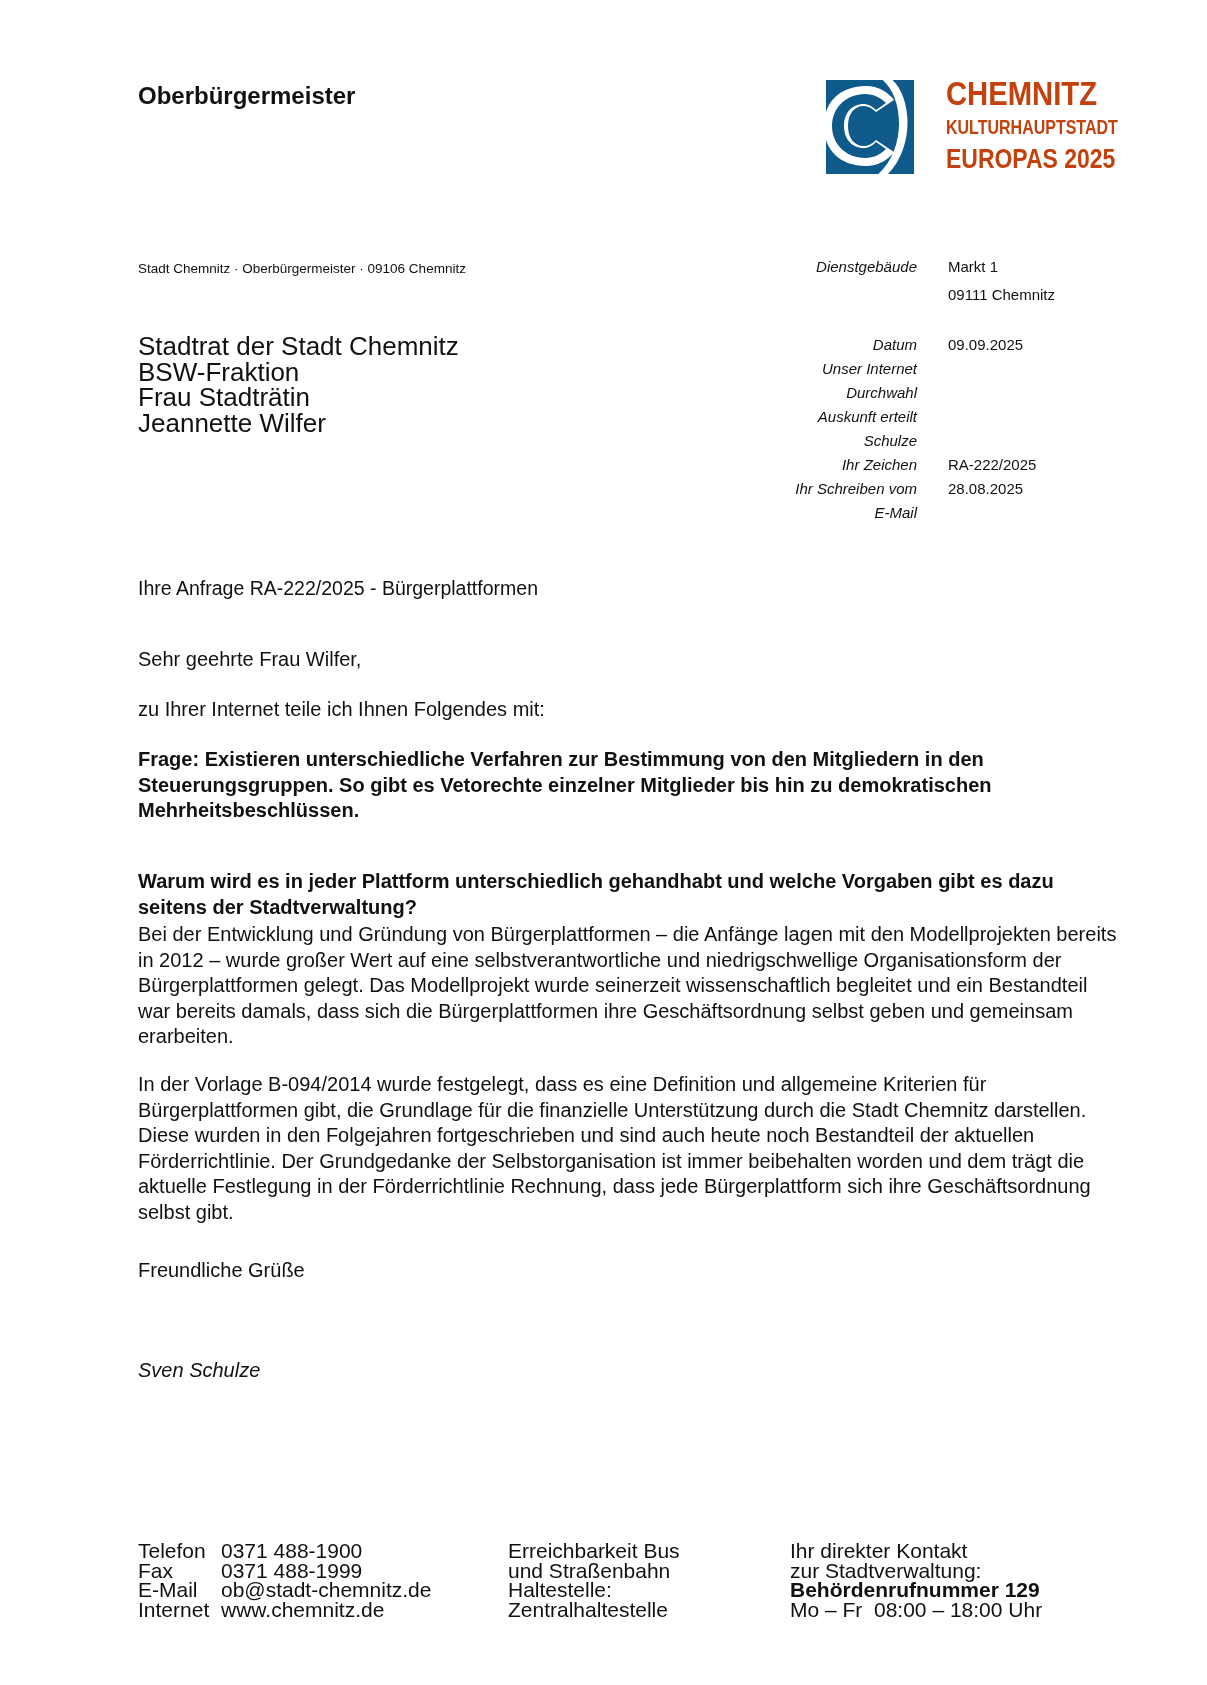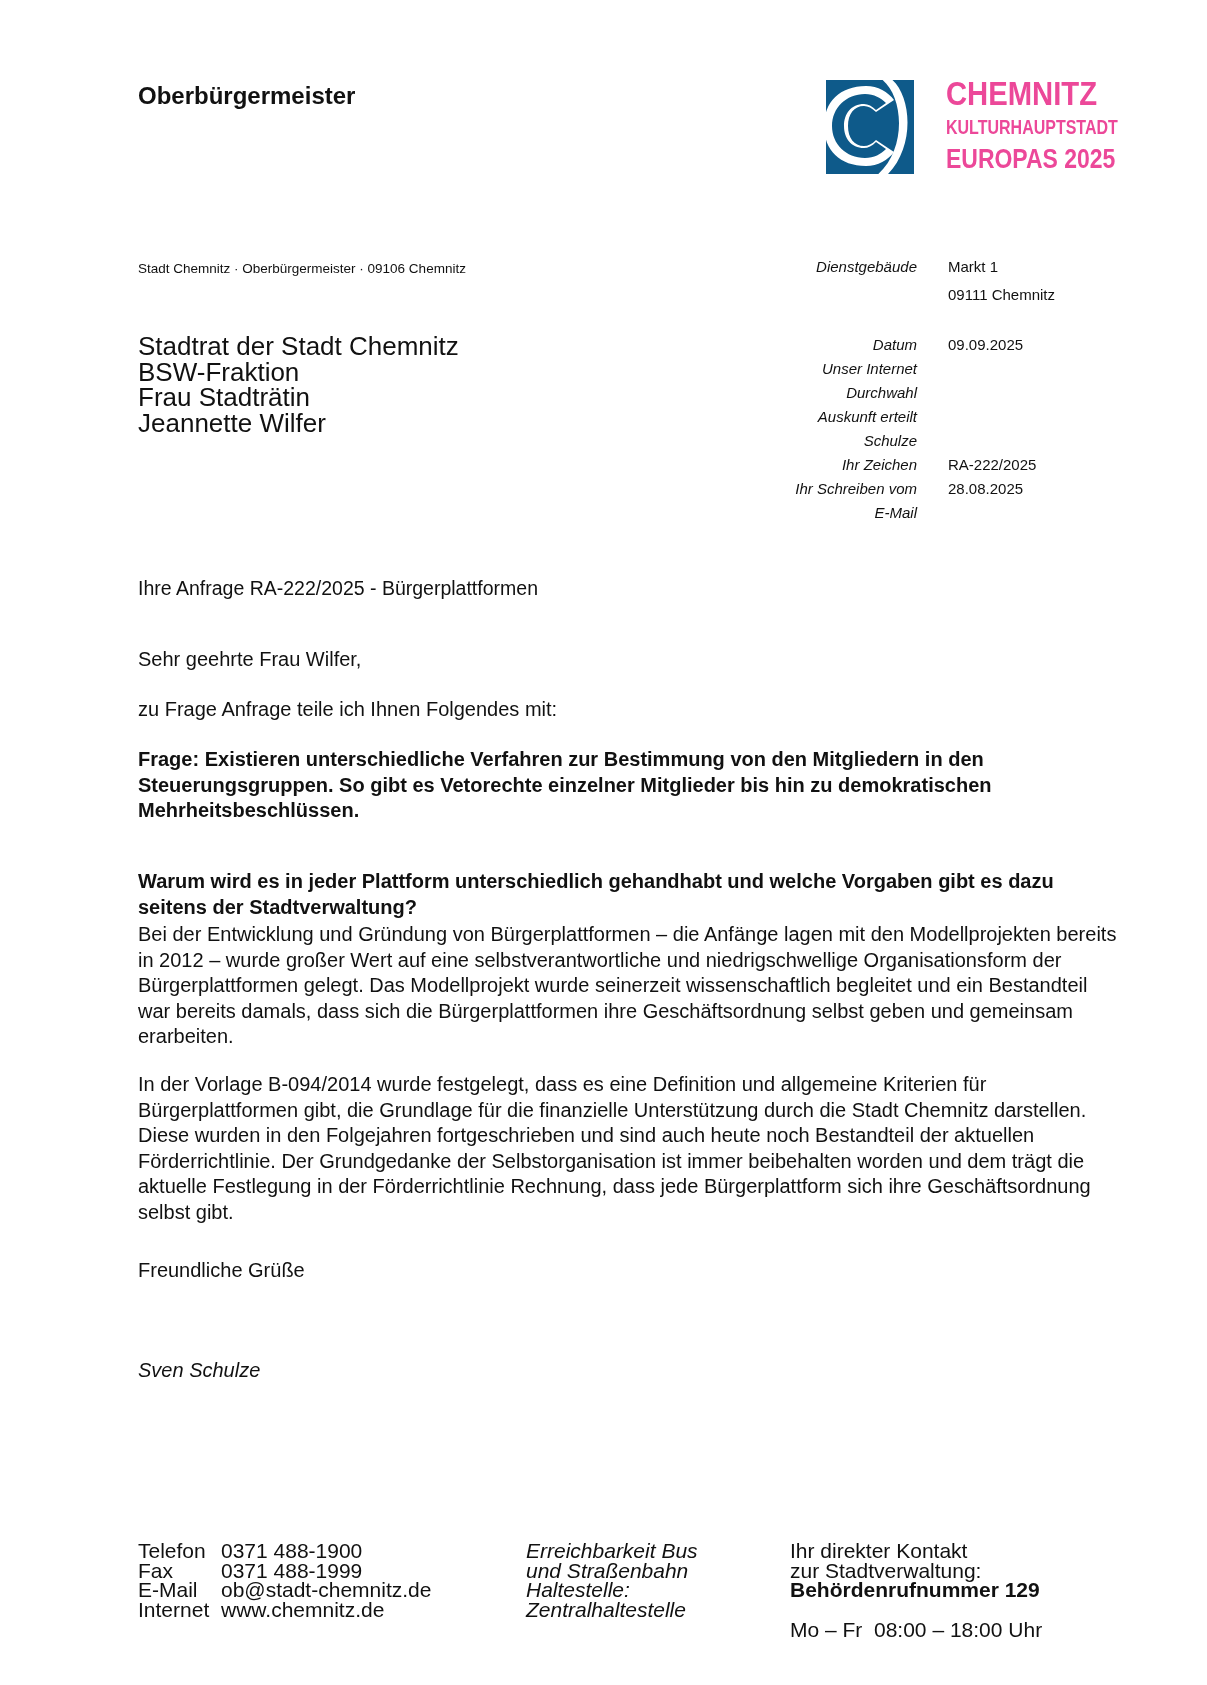--- a/index.html
+++ b/index.html
@@ -3,44 +3,44 @@
 <meta charset="utf-8">
 <style>
   html, body { margin: 0; padding: 0; background: #ffffff; }
   body { width: 1207px; height: 1685px; position: relative; font-family: "Liberation Sans", sans-serif; color: #111111; overflow: hidden; }
   .abs { position: absolute; }
 
   .sender-title { left: 138px; top: 82px; font-size: 24px; font-weight: bold; }
 
   
   .logo-mark { left: 818px; top: 80px; width: 96px; height: 94px; }
-  .logo-text { left: 946px; top: 74px; color: #ec4899; font-family: "Liberation Sans", sans-serif; font-weight: bold; }
+  .logo-text { left: 946px; top: 74px; color: #c2410c; font-family: "Liberation Sans", sans-serif; font-weight: bold; }
   .logo-line1 { font-size: 34px; letter-spacing: 0px; line-height: 38px; transform: scaleX(0.86); transform-origin: left; display: block; }
   .logo-line2 { font-size: 20px; line-height: 30px; transform: scaleX(0.80); transform-origin: left; display: block; }
   .logo-line3 { font-size: 28px; line-height: 34px; transform: scaleX(0.82); transform-origin: left; display: block; }
 
   .return-address { left: 138px; top: 261px; font-size: 13.5px; }
 
   .meta-label { position: absolute; right: 290px; font-size: 15px; text-align: right; white-space: nowrap; font-style: italic; }
   .meta-value { position: absolute; left: 948px; font-size: 15px; white-space: nowrap; }
 
   .recipient { left: 138px; top: 334px; font-size: 26px; line-height: 25.5px; }
 
   .subject { left: 138px; top: 577px; font-size: 19.5px; font-weight: normal; }
 
   .body-text { left: 138px; width: 980px; font-size: 20px; line-height: 25.5px; }
   .bold { font-weight: bold; }
   .italic { font-style: italic; }
 
   .footer { font-size: 21px; line-height: 19.5px; top: 1541px; }
   .footer-col1-label { left: 138px; }
   .footer-col1-value { left: 221px; }
-  .footer-col2 { left: 526px; font-style: italic; }
+  .footer-col2 { left: 508px; }
   .footer-col3 { left: 790px; }
-  .hours-row span { display: inline-block; margin-top: 20px; }
+  .hours-row span { display: inline-block; }
 </style>
 </head>
 <body>
 
 <div class="abs sender-title">Oberbürgermeister</div>
 
 <div class="abs logo-mark">
   <svg width="96" height="94" viewBox="0 0 96 94">
     <rect x="0" y="0" width="96" height="94" fill="#0e5a8a"></rect>
 
@@ -95,21 +95,21 @@
 <div class="abs recipient">
   <div>Stadtrat der Stadt Chemnitz</div>
   <div>BSW-Fraktion</div>
   <div>Frau Stadträtin</div>
   <div>Jeannette Wilfer</div>
 </div>
 
 <div class="abs subject">Ihre Anfrage RA-222/2025 - Bürgerplattformen</div>
 
 <div class="abs body-text" style="top:647px;">Sehr geehrte Frau Wilfer,</div>
-<div class="abs body-text" style="top:697px;">zu Frage Anfrage teile ich Ihnen Folgendes mit:</div>
+<div class="abs body-text" style="top:697px;">zu Ihrer Internet teile ich Ihnen Folgendes mit:</div>
 <div class="abs body-text bold" style="top:747px;">Frage: Existieren unterschiedliche Verfahren zur Bestimmung von den Mitgliedern in den Steuerungsgruppen. So gibt es Vetorechte einzelner Mitglieder bis hin zu demokratischen Mehrheitsbeschlüssen.</div>
 <div class="abs body-text bold" style="top:847px;margin-top:22px;">Warum wird es in jeder Plattform unterschiedlich gehandhabt und welche Vorgaben gibt es dazu seitens der Stadtverwaltung?</div>
 <div class="abs body-text" style="top:922px;">Bei der Entwicklung und Gründung von Bürgerplattformen – die Anfänge lagen mit den Modellprojekten bereits in 2012 – wurde großer Wert auf eine selbstverantwortliche und niedrigschwellige Organisationsform der Bürgerplattformen gelegt. Das Modellprojekt wurde seinerzeit wissenschaftlich begleitet und ein Bestandteil war bereits damals, dass sich die Bürgerplattformen ihre Geschäftsordnung selbst geben und gemeinsam erarbeiten.</div>
 <div class="abs body-text" style="top:1072px;">In der Vorlage B-094/2014 wurde festgelegt, dass es eine Definition und allgemeine Kriterien für Bürgerplattformen gibt, die Grundlage für die finanzielle Unterstützung durch die Stadt Chemnitz darstellen. Diese wurden in den Folgejahren fortgeschrieben und sind auch heute noch Bestandteil der aktuellen Förderrichtlinie. Der Grundgedanke der Selbstorganisation ist immer beibehalten worden und dem trägt die aktuelle Festlegung in der Förderrichtlinie Rechnung, dass jede Bürgerplattform sich ihre Geschäftsordnung selbst gibt.</div>
 <div class="abs body-text" style="top:1258px;">Freundliche Grüße</div>
 <div class="abs body-text italic" style="top:1358px;">Sven Schulze</div>
 
 <div class="abs footer footer-col1-label">
   <div>Telefon</div>
   <div>Fax</div>

